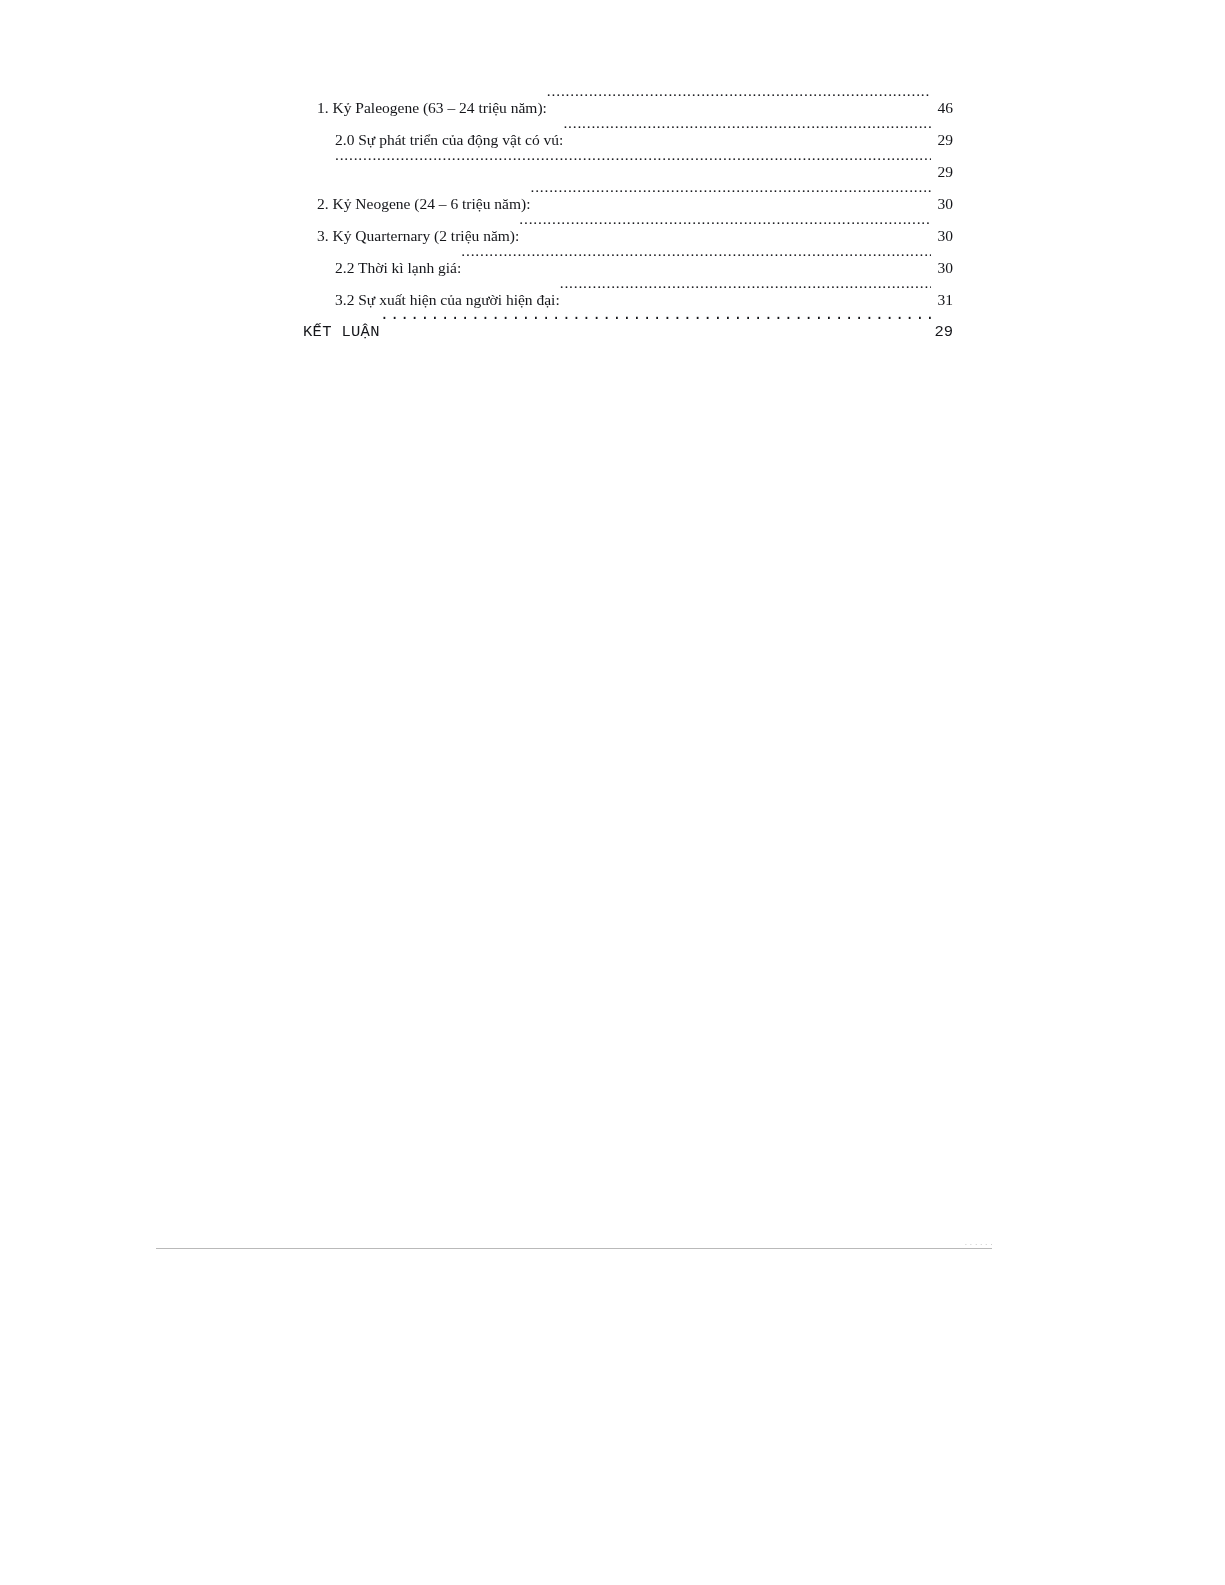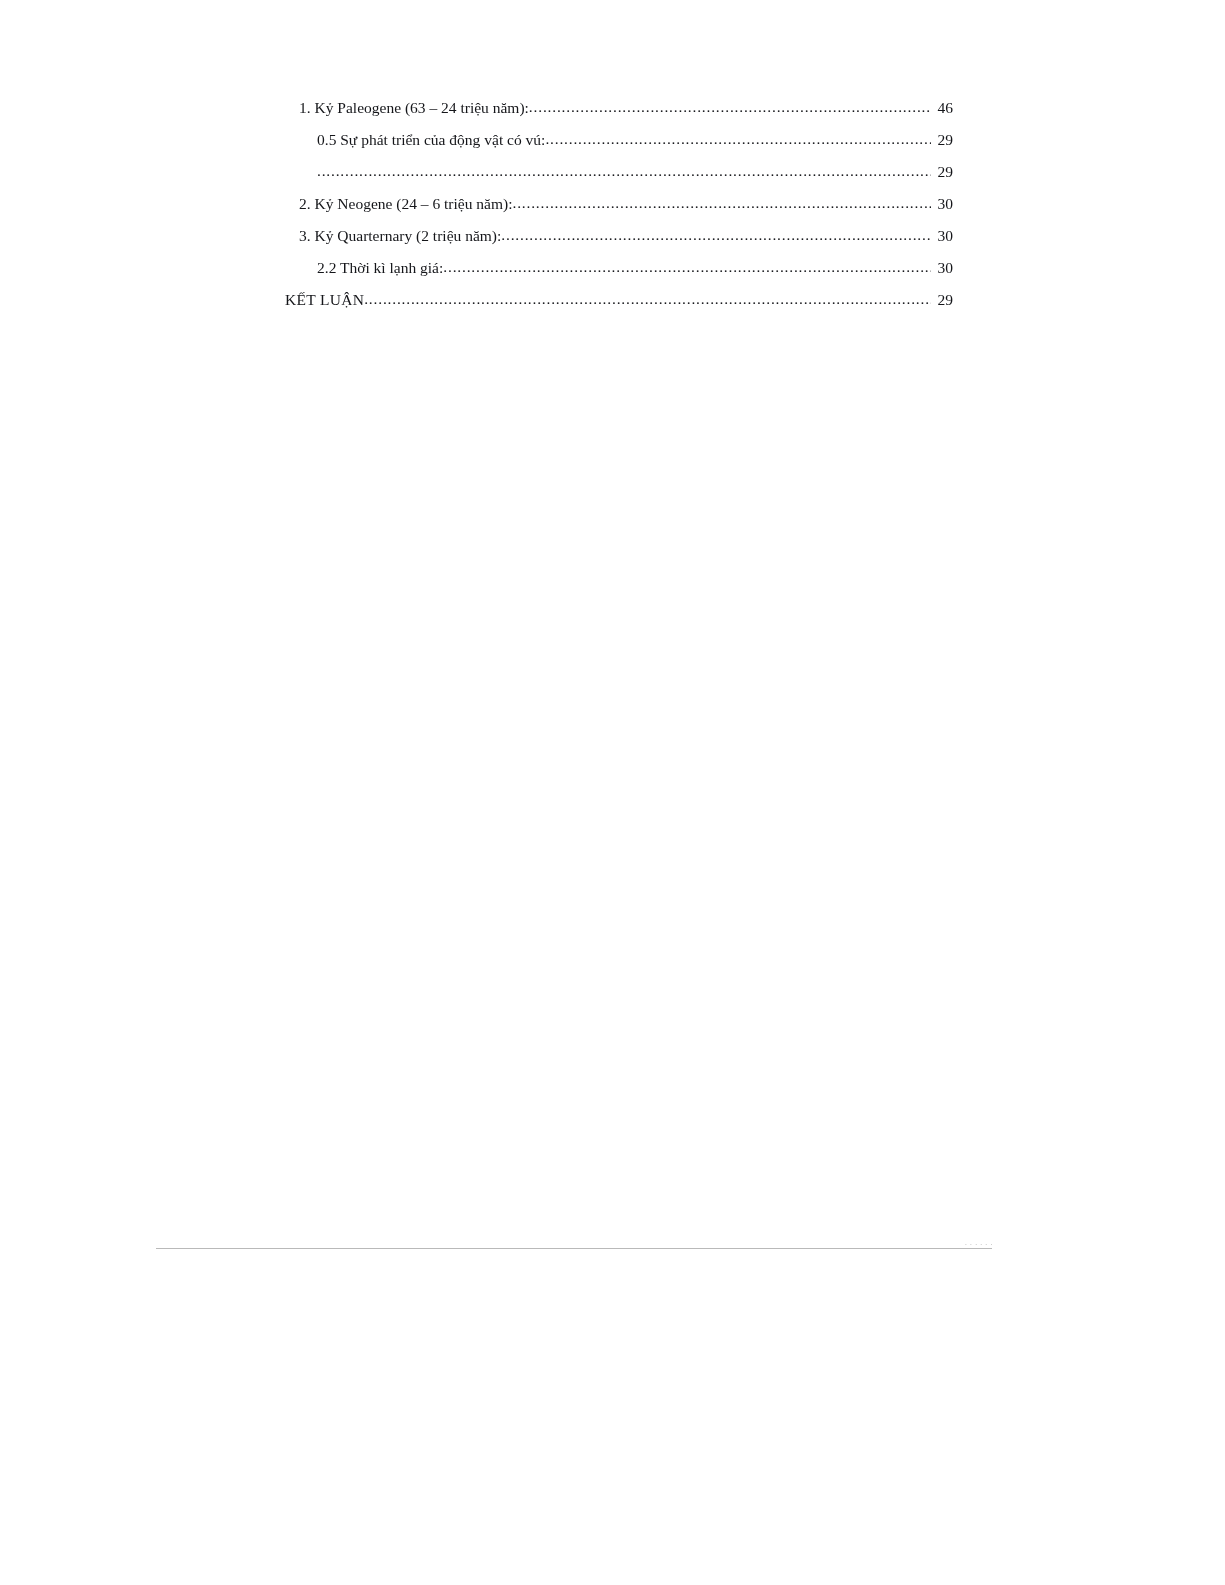--- a/index.html
+++ b/index.html
@@ -20,25 +20,26 @@
     box-sizing: border-box;
   }
   .toc {
     position: absolute;
     top: 92px;
     left: 285px;
     width: 668px;
   }
   .toc-entry {
     display: flex;
-    align-items: flex-end;
+    align-items: flex-start;
     font-size: 15.5px;
     line-height: 32px;
     color: #15161a;
     white-space: nowrap;
+    margin-left: 18px;
   }
   .toc-entry .label {
     flex: 0 0 auto;
   }
   .toc-entry .leader {
     flex: 1 1 auto;
     overflow: hidden;
     min-width: 8px;
     margin: 0 0px;
     position: relative;
@@ -57,21 +58,21 @@
     display: block;
   }
   .toc-entry .pageno {
     flex: 0 0 auto;
     text-align: right;
     min-width: 22px;
   }
   
   .lvl-1 { padding-left: 14px; }
   .lvl-2 { padding-left: 32px; }
-  .lvl-0 { padding-left: 0px; }
+  .lvl-0 { padding-left: 0px; font-family: Liberation Mono, monospace; }
 
   .conclusion .label {
     letter-spacing: 0.3px;
   }
 
   .footer-rule {
     position: absolute;
     left: 156px;
     top: 1248px;
     width: 836px;
@@ -95,21 +96,21 @@
 
   <div class="toc">
 
     <div class="toc-entry lvl-1">
       <span class="label">1. Kỷ Paleogene (63 – 24 triệu năm):</span>
       <span class="leader"></span>
       <span class="pageno">46</span>
     </div>
 
     <div class="toc-entry lvl-2">
-      <span class="label">0.5 Sự phát triển của động vật có vú:</span>
+      <span class="label">2.0 Sự phát triển của động vật có vú:</span>
       <span class="leader"></span>
       <span class="pageno">29</span>
     </div>
 
     <div class="toc-entry lvl-2">
       <span class="leader"></span>
       <span class="pageno">29</span>
     </div>
 
     <div class="toc-entry lvl-1">
@@ -123,20 +124,25 @@
       <span class="leader"></span>
       <span class="pageno">30</span>
     </div>
 
     <div class="toc-entry lvl-2">
       <span class="label">2.2 Thời kì lạnh giá:</span>
       <span class="leader"></span>
       <span class="pageno">30</span>
     </div>
 
+    <div class="toc-entry lvl-2">
+      <span class="label">3.2 Sự xuất hiện của người hiện đại:</span>
+      <span class="leader"></span>
+      <span class="pageno">31</span>
+    </div>
 
     <div class="toc-entry lvl-0 conclusion">
       <span class="label">KẾT LUẬN</span>
       <span class="leader"></span>
       <span class="pageno">29</span>
     </div>
 
   </div>
 
   <div class="footer-rule"></div>

